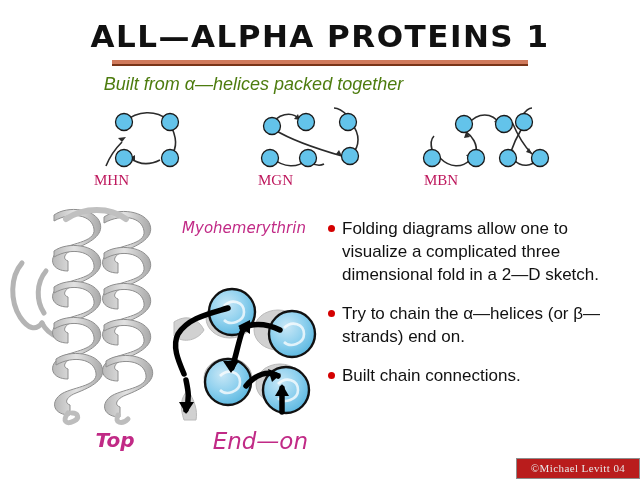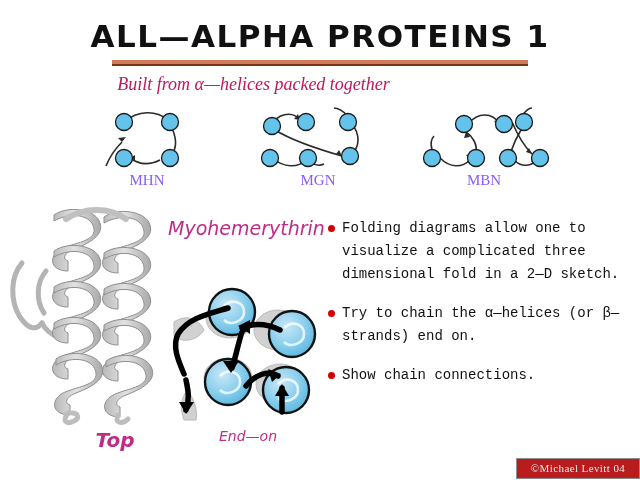--- a/index.html
+++ b/index.html
@@ -42,83 +42,83 @@
     height: 4px;
     background: #d07a5c;
     border-bottom: 2px solid #7a3418;
   }
   #subtitle {
     position: absolute;
     left: 0;
     top: 74px;
     width: 507px;
     text-align: center;
-    font-family: Liberation Serif, serif;
+    font-family: Liberation Sans, sans-serif;
     font-size: 18px;
     font-style: italic;
-    color: #be185d;
+    color: #4d7c0f;
     white-space: nowrap;
   }
 
   
   .fold-diagram {
     position: absolute;
   }
   .fold-label {
     position: absolute;
     font-family: "Liberation Serif", serif;
     font-size: 15px;
-    color: #8b5cf6;
-    text-align: center;
+    color: #be185d;
     white-space: nowrap;
   }
 
   
   .pink-label {
     position: absolute;
     font-family: "DejaVu Sans", sans-serif;
     font-style: italic;
     color: #c12a86;
     white-space: nowrap;
     text-align: center;
   }
   #mhr-name {
     left: 168px;
     top: 219px;
     width: 152px;
-    font-size: 19px;
+    font-size: 15px;
     line-height: 19px;
   }
   #label-top {
     left: 60px;
     top: 428px;
     width: 110px;
     font-size: 20px;
     font-weight: bold;
   }
   #label-endon {
     left: 188px;
     top: 428px;
     width: 120px;
-    font-size: 14px;
+    font-size: 23px;
+    text-align: right;
   }
 
   
   #bullets {
     position: absolute;
     left: 328px;
     top: 217px;
     width: 308px;
   }
   .bullet {
     position: relative;
     padding-left: 14px;
     margin-bottom: 16px;
-    font-family: Liberation Mono, monospace;
-    font-size: 14px;
+    font-family: Liberation Sans, sans-serif;
+    font-size: 17px;
     line-height: 23px;
     color: #111111;
   }
   .bullet .dot {
     position: absolute;
     left: 0;
     top: 8px;
     width: 7px;
     height: 7px;
     border-radius: 50%;
@@ -360,19 +360,19 @@
     <div class="bullet">
       <span class="dot"></span>
       <span>Folding diagrams allow one to visualize a complicated three dimensional fold in a 2—D sketch.</span>
     </div>
     <div class="bullet">
       <span class="dot"></span>
       <span>Try to chain the α—helices (or β—strands) end on.</span>
     </div>
     <div class="bullet">
       <span class="dot"></span>
-      <span>Show chain connections.</span>
+      <span>Built chain connections.</span>
     </div>
   </div>
 
   <div id="watermark">©Michael Levitt 04</div>
 
 </div>
 
 </body></html>

